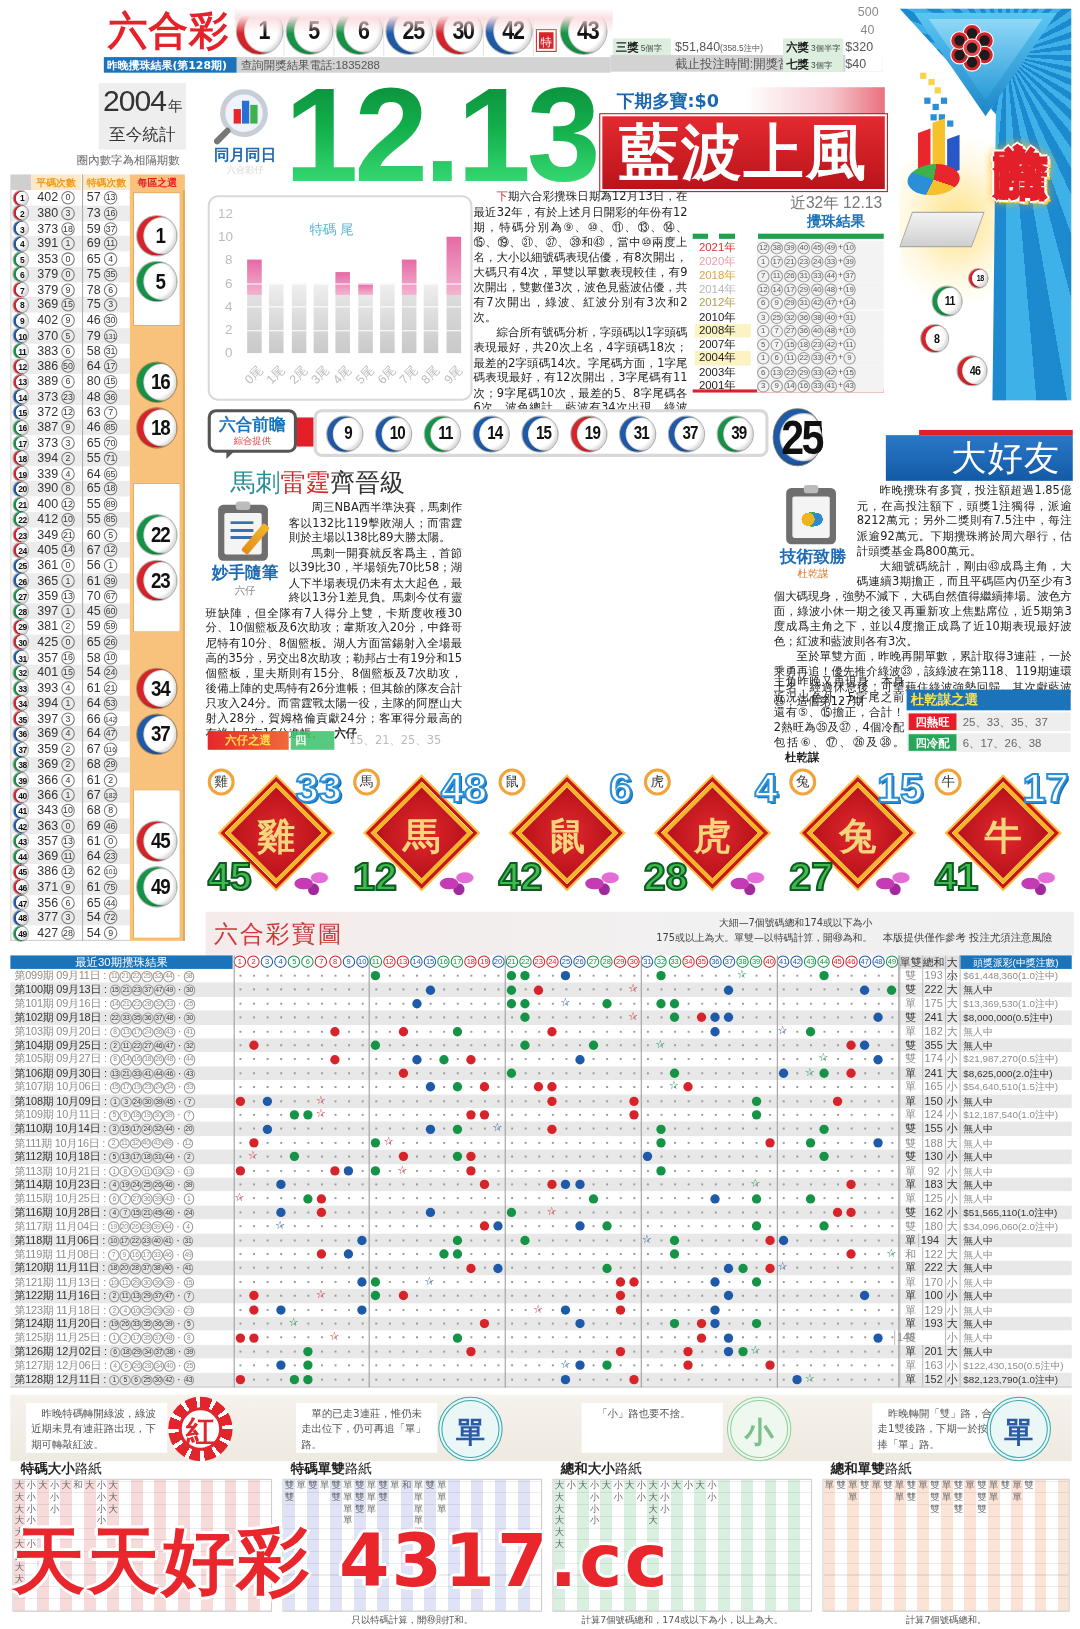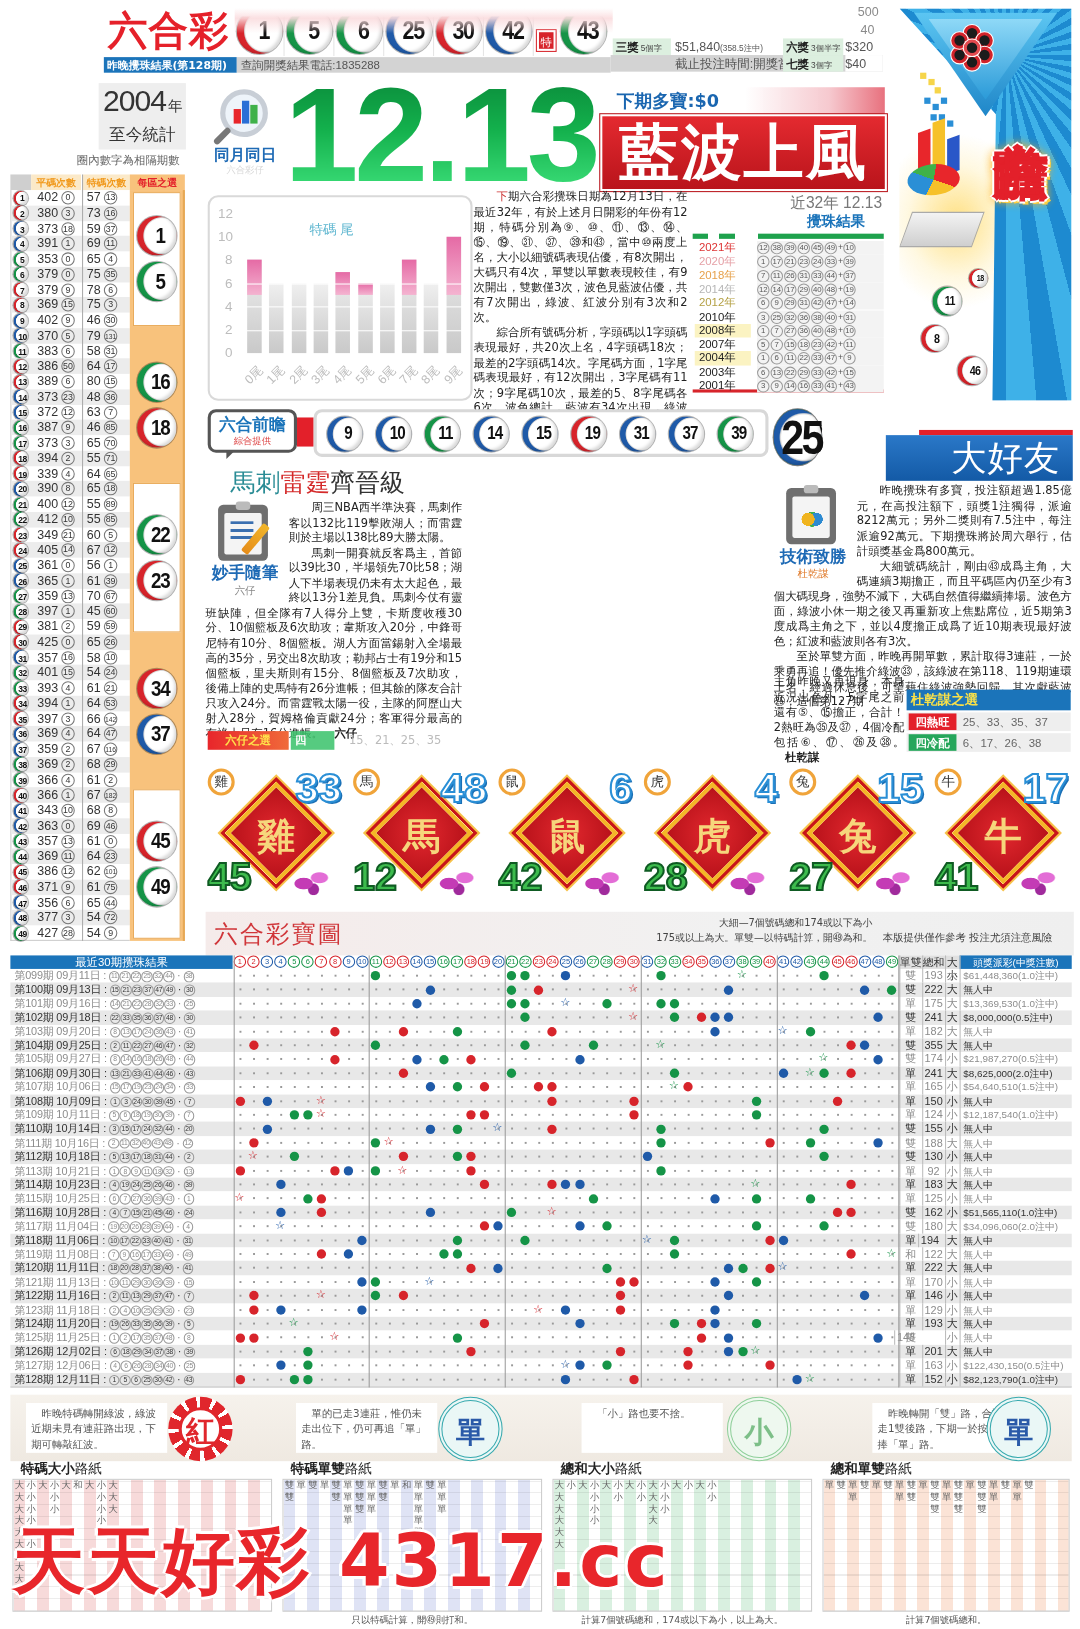--- a/index.html
+++ b/index.html
@@ -1536,21 +1536,21 @@
         <div class="t-nums">
           <span class="dot" style="left: 15.12px; background: rgb(215, 36, 43);"></span>
           <span class="dot" style="left: 132.84px; background: rgb(21, 148, 71);"></span>
           <span class="dot" style="left: 159px; background: rgb(215, 36, 43);"></span>
           <span class="dot" style="left: 368.28px; background: rgb(215, 36, 43);"></span>
           <span class="dot" style="left: 472.92px; background: rgb(31, 90, 168);"></span>
           <span class="dot" style="left: 603.72px; background: rgb(31, 90, 168);"></span>
           <span class="star" style="left: 79.48px; color: rgb(215, 36, 43);">☆</span>
         </div>
         <span class="t-c" style="left: 855.5px; width: 22px;">單</span>
-        <span class="t-c" style="left: 877.5px; width: 22px;">146</span>
+        <span class="t-c" style="left: 877.5px; width: 22px;">100</span>
         <span class="t-c" style="left: 899.5px; width: 14px;">小</span>
         <span class="t-c t-prize" style="left: 913.5px; width: 108.5px;">無人中</span>
       </div>
       <div class="t-row" style="top: 334.6px;">
         <span class="t-info"><span>第123期 </span><span>11月18日 : </span><span class="c">2</span><span class="c">4</span><span class="c">10</span><span class="c">25</span><span class="c">29</span><span class="c">36</span><span> · </span><span class="c">23</span></span>
         <div class="t-nums">
           <span class="dot" style="left: 15.12px; background: rgb(215, 36, 43);"></span>
           <span class="dot" style="left: 41.28px; background: rgb(31, 90, 168);"></span>
           <span class="dot" style="left: 119.76px; background: rgb(31, 90, 168);"></span>
           <span class="dot" style="left: 315.96px; background: rgb(31, 90, 168);"></span>

